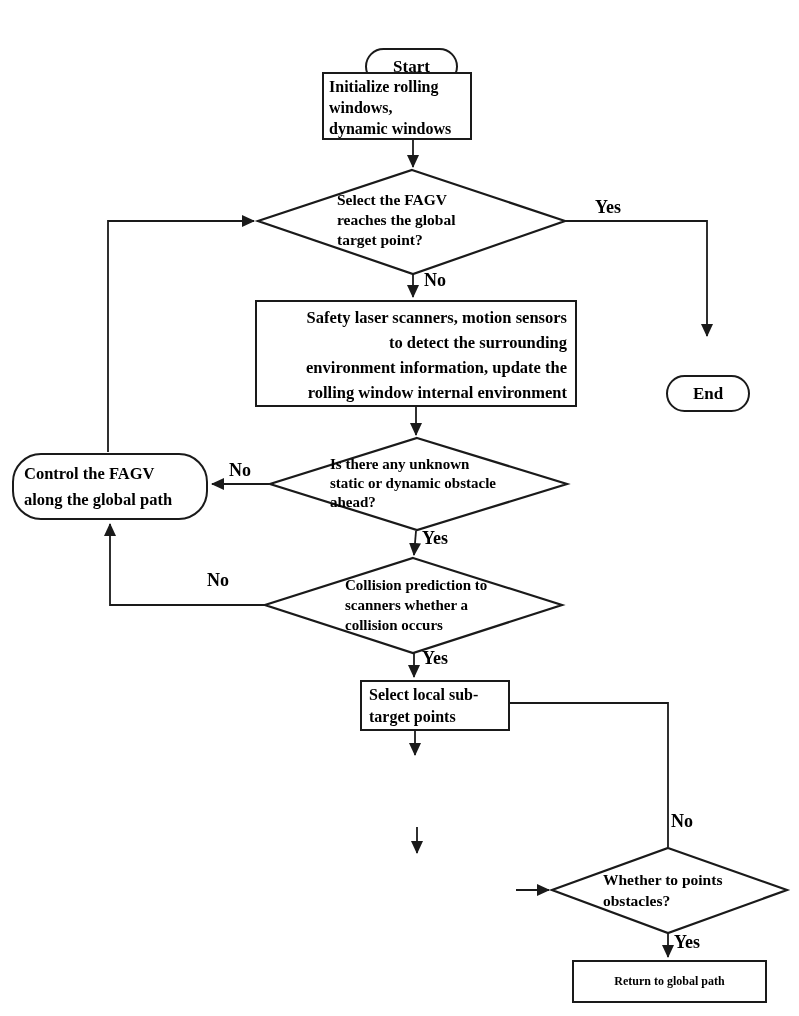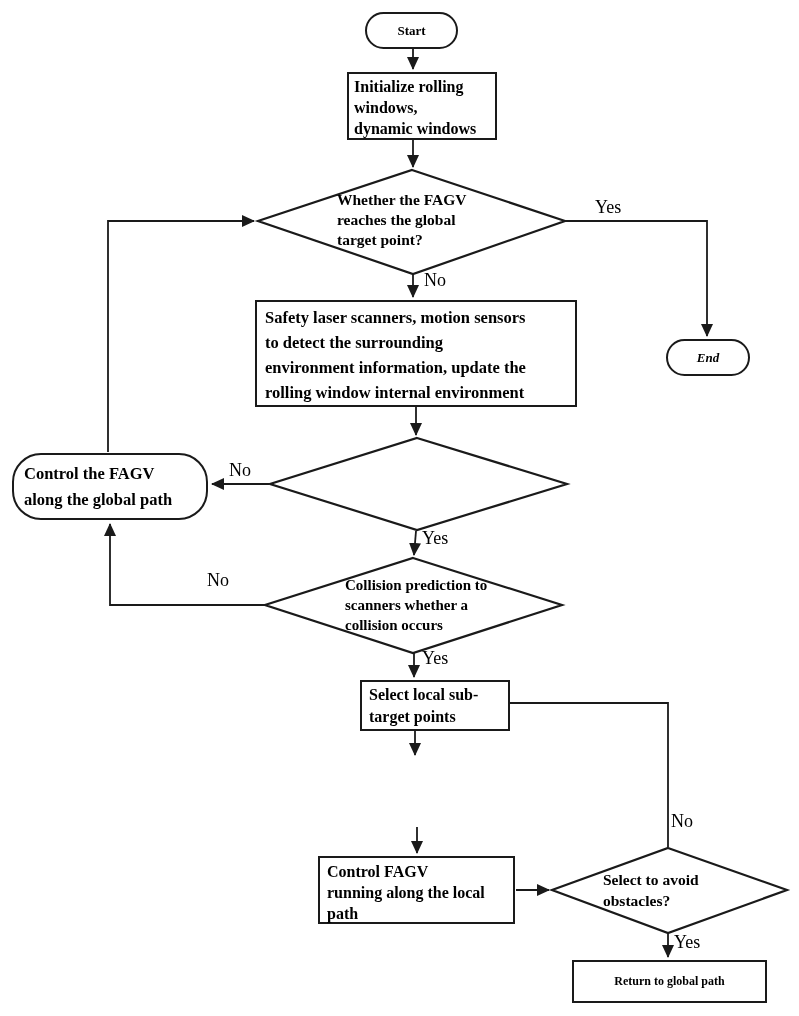--- a/index.html
+++ b/index.html
@@ -8,37 +8,37 @@
     font-family:"Liberation Serif", serif; color:#000; overflow:hidden;
   }
   .layer-svg { position:absolute; left:0; top:0; z-index:0; }
   .node {
     position:absolute; box-sizing:border-box; background:#fff;
     border:2px solid #1a1a1a; font-weight:bold; white-space:pre-line;
     z-index:1; text-align:left;
   }
   .oval {
     border-radius:19px; display:flex; align-items:center; justify-content:center;
-    font-size:13px; border-width:2px;
+    font-size:17px; border-width:2px;margin-top:36px;
   }
   .dtext {
     position:absolute; font-weight:bold; white-space:pre-line; z-index:2;
     background:transparent;
   }
-  .elabel { position:absolute; font-size:18px; z-index:2; font-weight:normal; }
+  .elabel { position:absolute; font-size:18px; z-index:2; font-weight:bold; }
 
   #start          { left:365px; top:12px;  width:93px;  height:37px; }
-  #init           { left:347px; top:72px;  width:150px; height:68px; font-size:16px; line-height:21px; padding:2px 5px; }
-  #safety         { left:255px; top:300px; width:322px; height:107px; font-size:16.5px; line-height:25px; padding:3px 8px; }
+  #init           { left:322px; top:72px;  width:150px; height:68px; font-size:16px; line-height:21px; padding:2px 5px; }
+  #safety         { left:255px; top:300px; width:322px; height:107px; font-size:16.5px; line-height:25px; padding:3px 8px;text-align:right; }
   #control-global { left:12px;  top:453px; width:196px; height:67px; font-size:16.5px; line-height:26px; padding:6px 10px;border-radius:29px; }
   #select         { left:340px; top:680px; width:150px; height:51px; font-size:16px; line-height:22px; padding:2px 7px;margin-left:20px; }
   #planning       { left:327px; top:758px; width:181px; height:69px; font-size:16px; line-height:22px; padding:2px 7px; }
   #control-local  { left:318px; top:856px; width:197px; height:68px; font-size:16px; line-height:21px; padding:3px 7px; }
   #return         { left:572px; top:960px; width:195px; height:43px; font-size:12px; line-height:39px; text-align:center; padding:0; }
-  #end            { left:666px; top:339px; width:84px;  height:37px;font-style:italic; }
+  #end            { left:666px; top:339px; width:84px;  height:37px; }
 
   #d1-text { left:337px; top:190px; width:180px; font-size:15.5px; line-height:20px; }
   #d2-text { left:330px; top:455px; width:200px; font-size:15px;   line-height:19px; }
   #d3-text { left:345px; top:575px; width:180px; font-size:15px;   line-height:20px; }
   #d4-text { left:603px; top:869px; width:160px; font-size:15.5px; line-height:21px; }
 
   #lbl-d1-yes { left:595px; top:197px; }
   #lbl-d1-no  { left:424px; top:270px; }
   #lbl-d2-no  { left:229px; top:460px; }
   #lbl-d2-yes { left:422px; top:528px; }
@@ -92,32 +92,32 @@
 windows,
 dynamic windows</div>
   <div class="node" id="safety">Safety laser scanners, motion sensors
 to detect the surrounding
 environment information, update the
 rolling window internal environment</div>
   <div class="node" id="control-global">Control the FAGV
 along the global path</div>
   <div class="node" id="select">Select local sub-
 target points</div>
-  <div class="node" id="control-local">Control FAGV
-running along the local
-path</div>
   <div class="node" id="return">Return to global path</div>
 
-  <div class="dtext" id="d1-text">Whether the FAGV
+  <div class="dtext" id="d1-text">Select the FAGV
 reaches the global
 target point?</div>
+  <div class="dtext" id="d2-text">Is there any unknown
+static or dynamic obstacle
+ahead?</div>
   <div class="dtext" id="d3-text">Collision prediction to
 scanners whether a
 collision occurs</div>
-  <div class="dtext" id="d4-text">Select to avoid
+  <div class="dtext" id="d4-text">Whether to points
 obstacles?</div>
 
   <div class="elabel" id="lbl-d1-yes">Yes</div>
   <div class="elabel" id="lbl-d1-no">No</div>
   <div class="elabel" id="lbl-d2-no">No</div>
   <div class="elabel" id="lbl-d2-yes">Yes</div>
   <div class="elabel" id="lbl-d3-no">No</div>
   <div class="elabel" id="lbl-d3-yes">Yes</div>
   <div class="elabel" id="lbl-d4-no">No</div>
   <div class="elabel" id="lbl-d4-yes">Yes</div>

